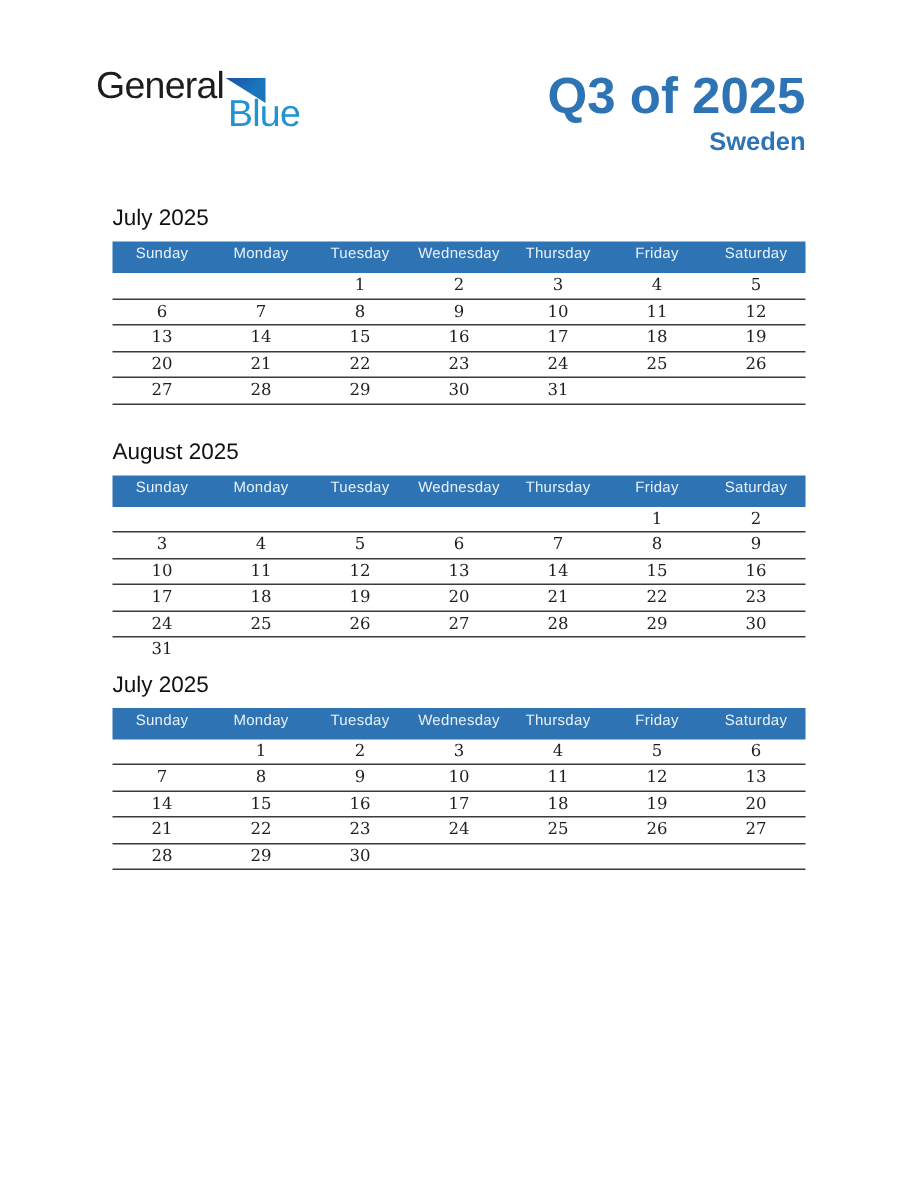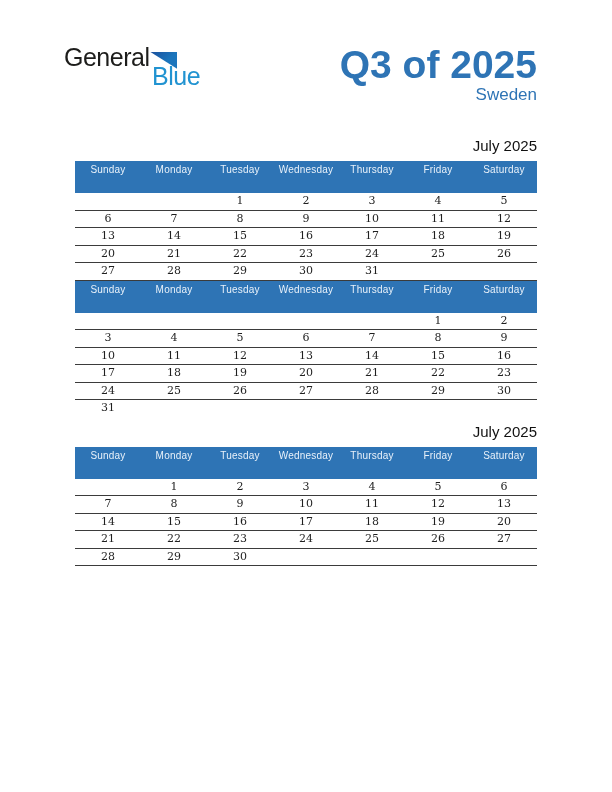--- a/index.html
+++ b/index.html
@@ -50,55 +50,55 @@
   }
 
   
   .title-block {
     position: absolute;
     top: 48px;
     right: 75px;
     text-align: right;
   }
   .quarter-title {
-    font-size: 39px;
+    font-size: 34px;
     font-weight: bold;
     color: var(--title-blue, #2e74b5);
     line-height: 33px;
   }
   .region-title {
     font-size: 17px;
-    font-weight: normal;
+    font-weight: bold;
     color: var(--title-blue, #2e74b5);
     margin-top: 4px;
   }
 
   
   .months {
     position: absolute;
     left: 75px;
     top: 130px;
     width: 462px;
   }
   .month { width: 100%; }
   .month-title {
-    text-align: right;
+    text-align: left;
     font-size: 15px;
     color: #111111;
     height: 18px;
     line-height: 18px;
     margin-bottom: 6px;
   }
   .month-0 .month-title { margin-top: 7px; }
   .month-1 .month-title { margin-top: 23px; }
   .month-2 .month-title { margin-top: 5px; }
 
   .weekday-row {
     display: flex;
-    height: 32px;
+    height: 21px;
     background: var(--header-blue, #2e74b5);
   }
   .weekday-cell {
     flex: 1 1 0;
     text-align: center;
     font-size: 10px;
     line-height: 17px;
     color: var(--weekday-text, #e8f1fa);
     letter-spacing: 0.2px;
   }
@@ -187,20 +187,21 @@
           <div class="date-cell">27</div>
           <div class="date-cell">28</div>
           <div class="date-cell">29</div>
           <div class="date-cell">30</div>
           <div class="date-cell">31</div>
           <div class="date-cell"></div>
           <div class="date-cell"></div>
         </div>
       </section>
       <section class="month month-1">
+        <div class="month-title">August 2025</div>
         <div class="weekday-row">
           <div class="weekday-cell">Sunday</div>
           <div class="weekday-cell">Monday</div>
           <div class="weekday-cell">Tuesday</div>
           <div class="weekday-cell">Wednesday</div>
           <div class="weekday-cell">Thursday</div>
           <div class="weekday-cell">Friday</div>
           <div class="weekday-cell">Saturday</div>
         </div>
         <div class="date-row">

